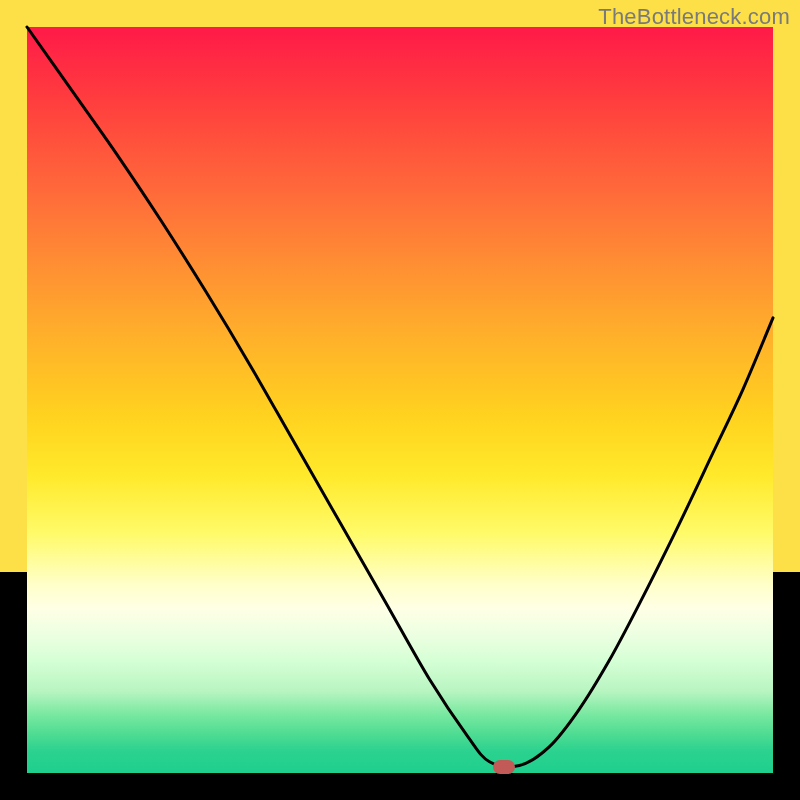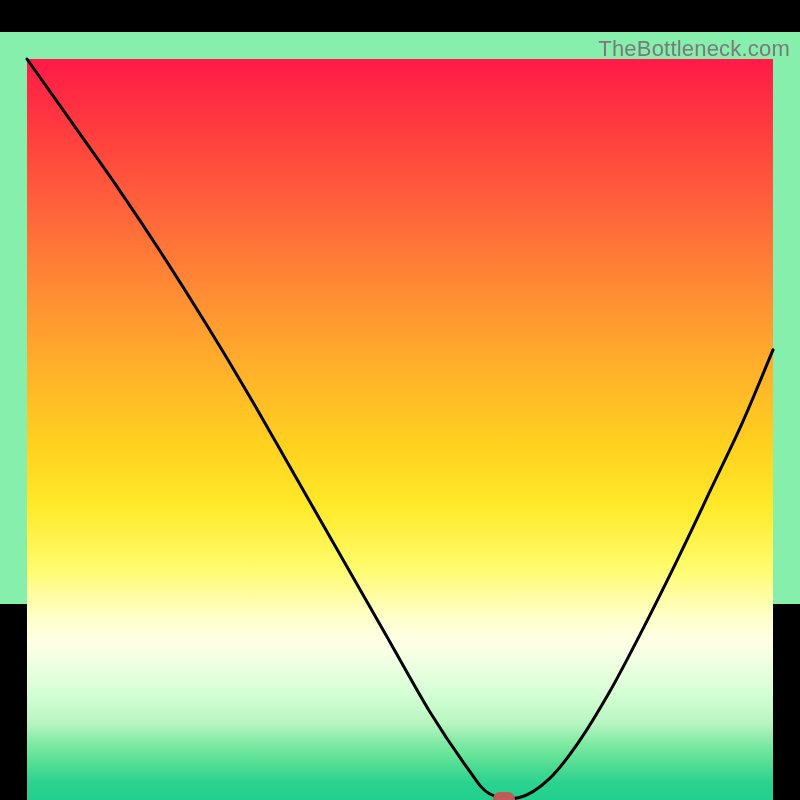--- a/index.html
+++ b/index.html
@@ -8,22 +8,21 @@
     width: 800px;
     height: 800px;
     background: #000;
     overflow: hidden;
     font-family: -apple-system, BlinkMacSystemFont, "Segoe UI", Arial, sans-serif;
   }
   .frame {
     position: relative;
     width: 800px;
     height: 572px;
-    background: #86efac;
-    margin-top: 32px;
+    background: #fde047;
   }
   .plot-area {
     position: absolute;
     left: 27px;
     top: 27px;
     width: 746px;
     height: 746px;
     background: linear-gradient(
       to bottom,
       #ff1a48 0%,

